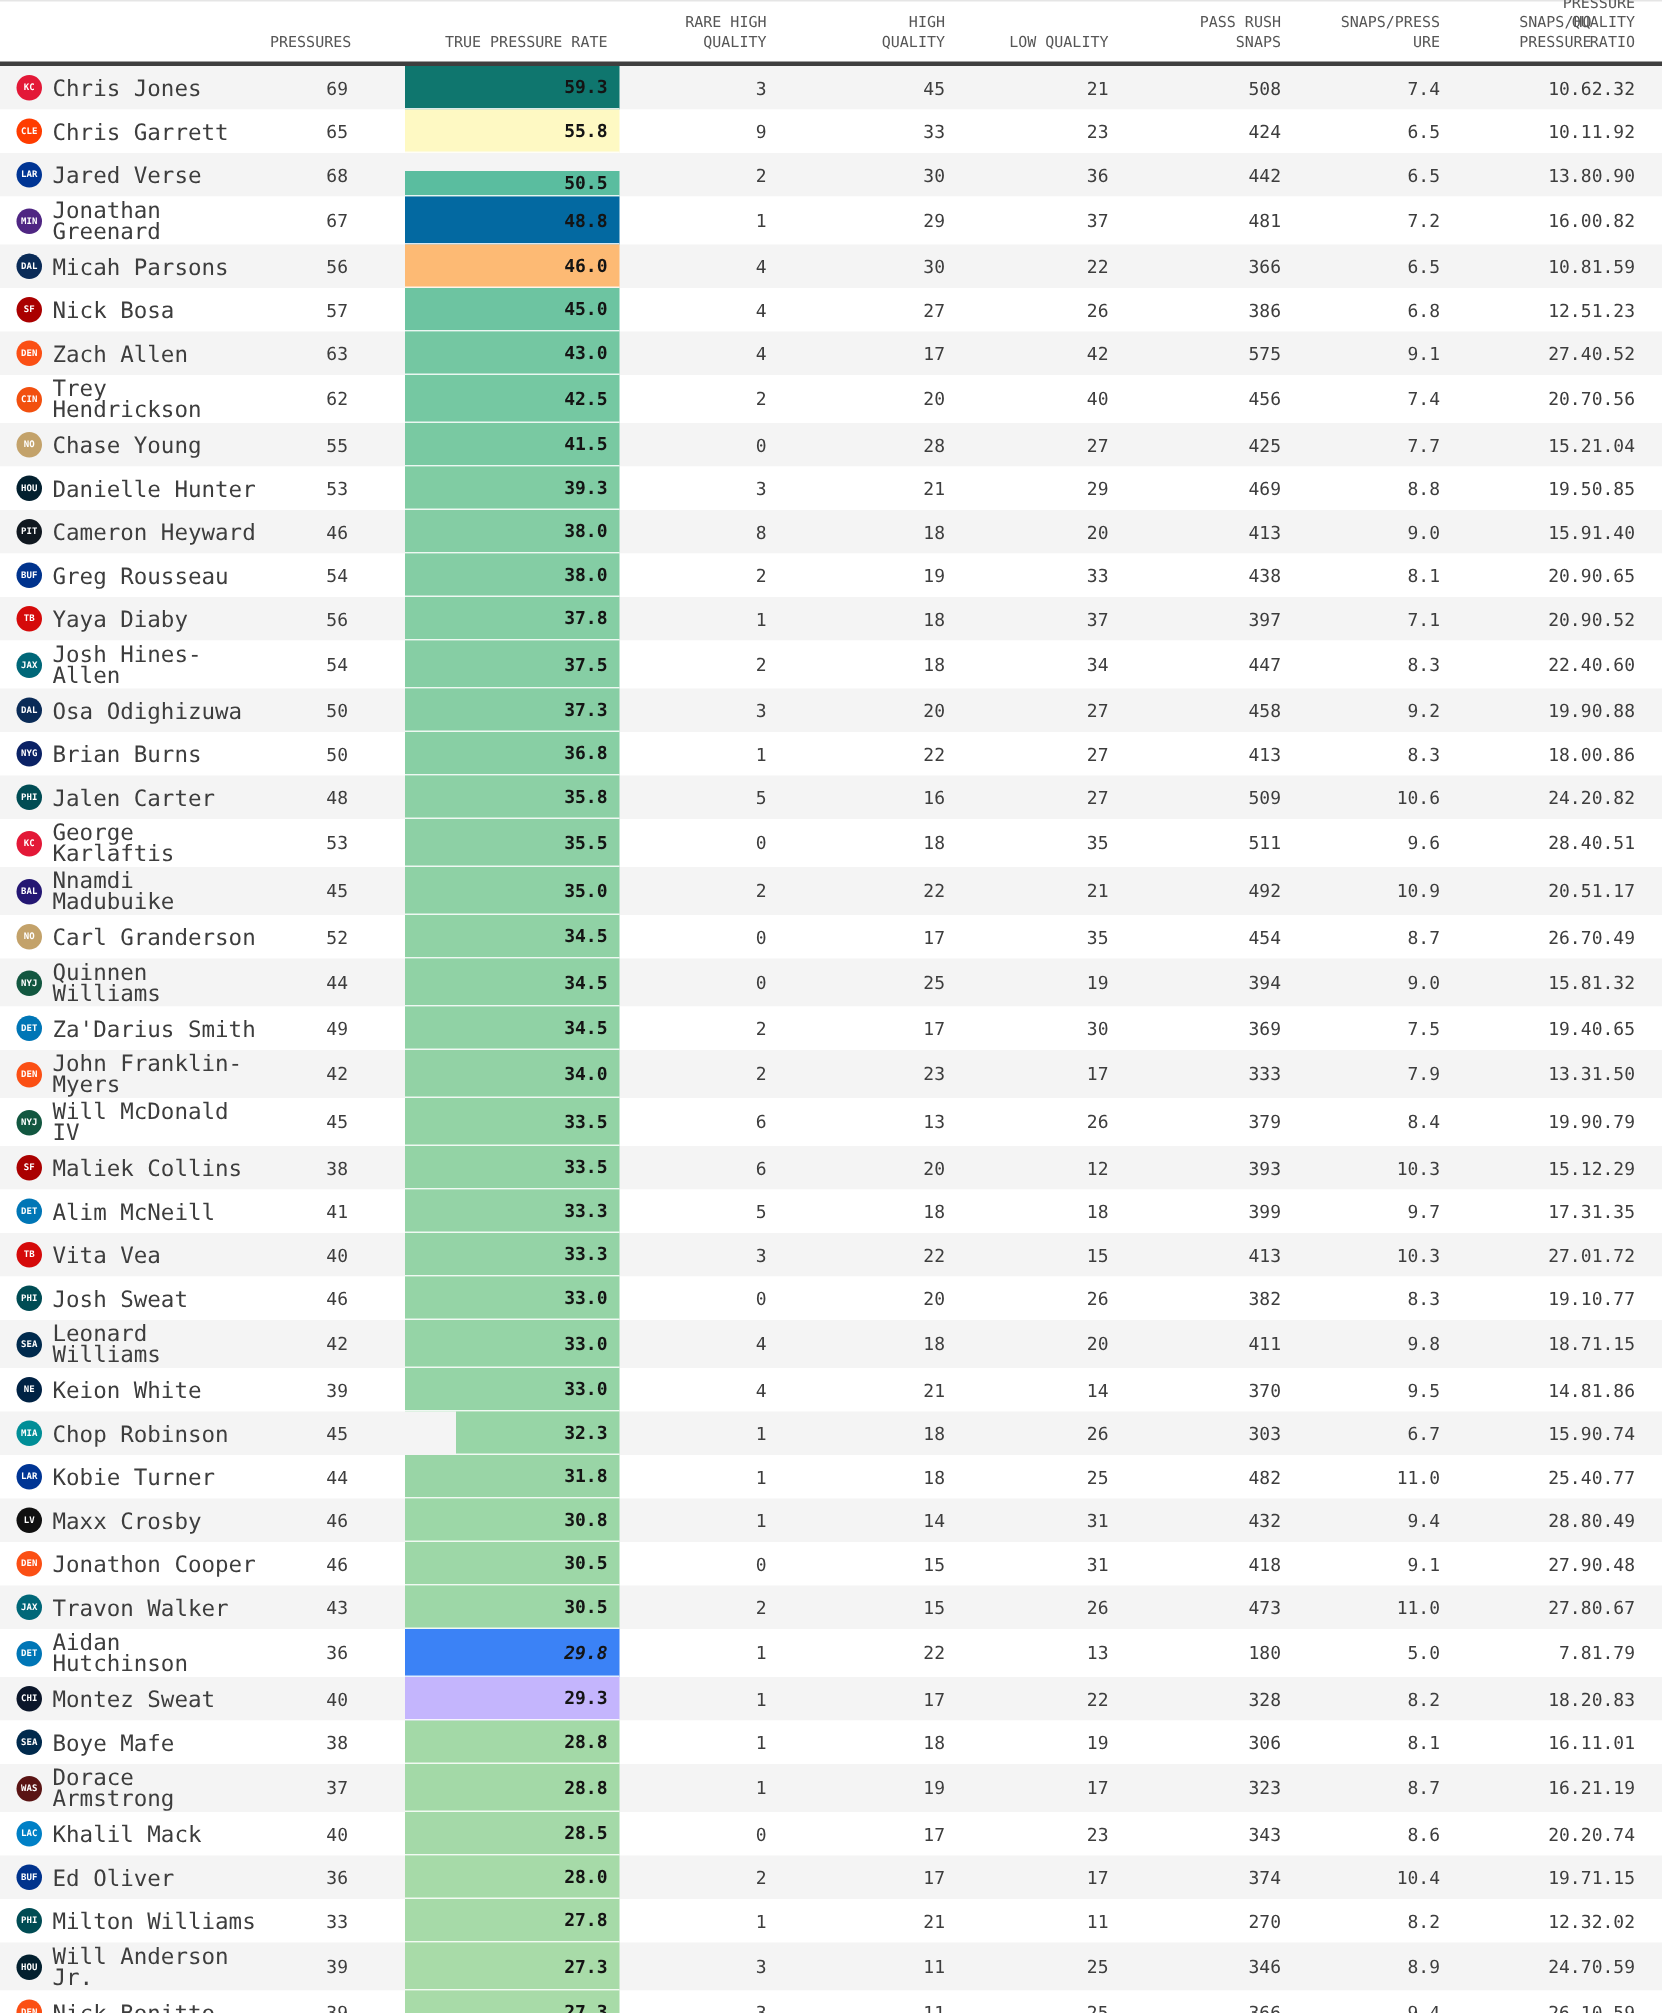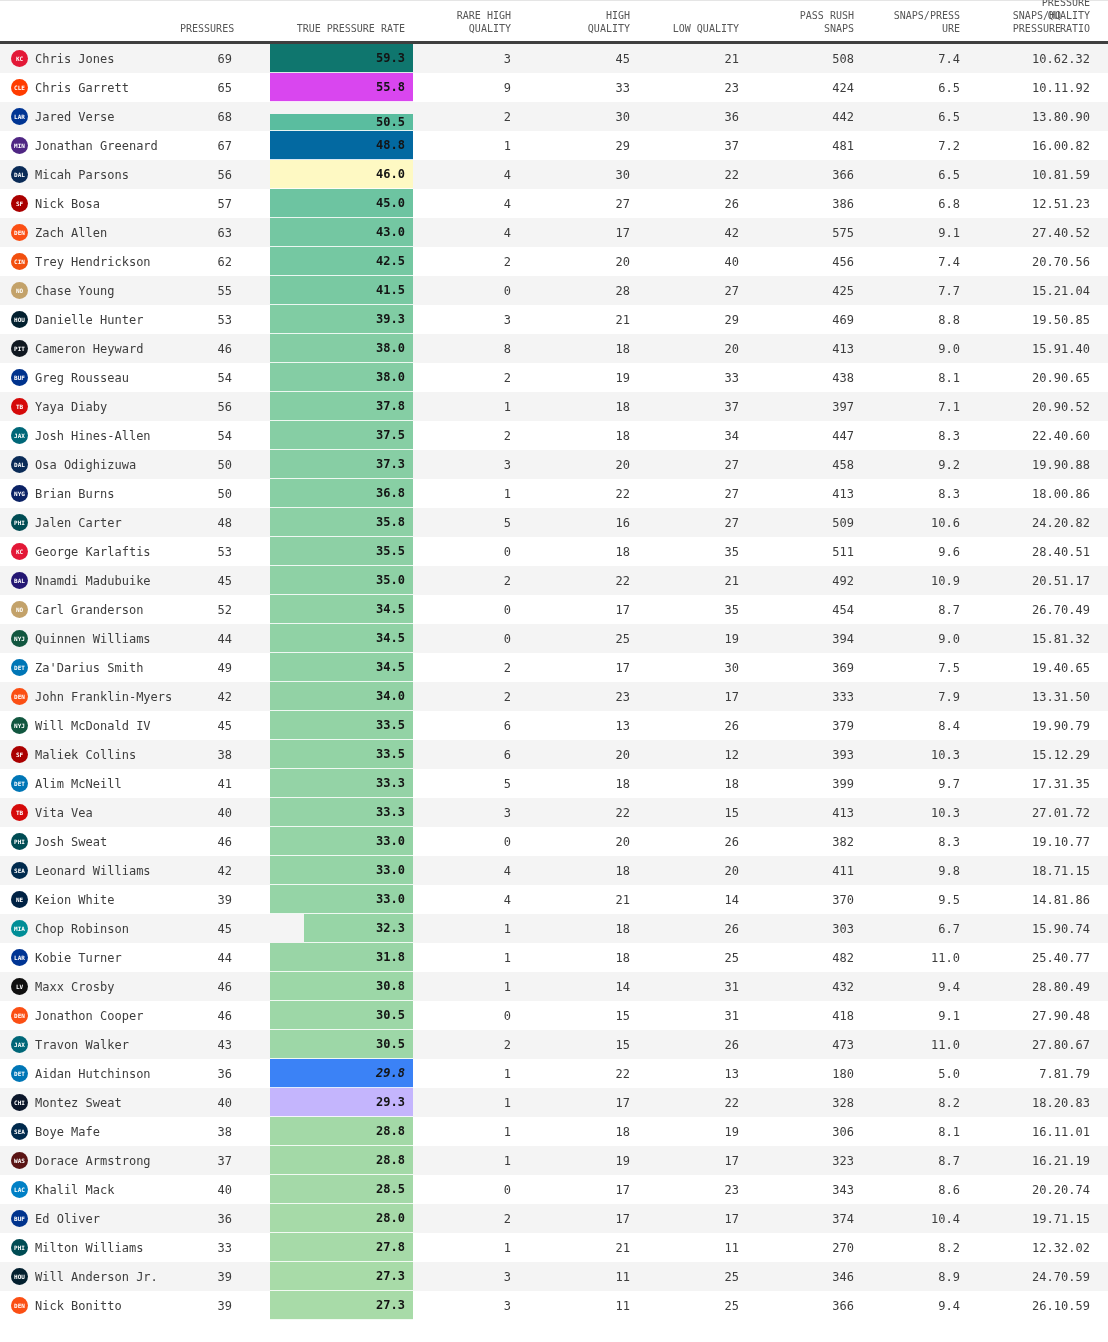--- a/index.html
+++ b/index.html
@@ -65,21 +65,21 @@
   }
   .cell.pqr{padding-right:18px;}
   .logo{
     width:17px;height:17px;border-radius:50%;
     flex:0 0 17px;margin-right:7px;
     display:flex;align-items:center;justify-content:center;
     font-size:6px;font-weight:bold;color:#fff;
     letter-spacing:0;
   }
   .pname{
-    font-size:12px;line-height:14px;color:#3d3d3d;
+    font-size:15px;line-height:14px;color:#3d3d3d;
     overflow-wrap:break-word;min-width:0;
   }
 </style>
 </head>
 <body>
 
 <div class="table">
   <div class="header-row">
       <div class="hcell c1"></div>
       <div class="hcell c2">PRESSURES</div>
@@ -117,21 +117,21 @@
         <div class="cell">10.6</div>
         <div class="cell pqr">2.32</div>
       </div>
       <div class="row">
         <div class="cell player">
           <span class="logo" style="background: rgb(255, 60, 0);">CLE</span>
           <span class="pname">Chris Garrett</span>
         </div>
         <div class="cell pressures">65</div>
         <div class="cell"></div>
-        <div class="cell rate" style="background: #d946ef;">55.8</div>
+        <div class="cell rate" style="background: #fef9c3;">55.8</div>
         <div class="cell">9</div>
         <div class="cell">33</div>
         <div class="cell">23</div>
         <div class="cell">424</div>
         <div class="cell">6.5</div>
         <div class="cell">10.1</div>
         <div class="cell pqr">1.92</div>
       </div>
       <div class="row alt">
         <div class="cell player">
@@ -165,21 +165,21 @@
         <div class="cell">16.0</div>
         <div class="cell pqr">0.82</div>
       </div>
       <div class="row alt">
         <div class="cell player">
           <span class="logo" style="background: rgb(10, 43, 87);">DAL</span>
           <span class="pname">Micah Parsons</span>
         </div>
         <div class="cell pressures">56</div>
         <div class="cell"></div>
-        <div class="cell rate" style="background: #fef9c3;">46.0</div>
+        <div class="cell rate" style="background: #fdba74;">46.0</div>
         <div class="cell">4</div>
         <div class="cell">30</div>
         <div class="cell">22</div>
         <div class="cell">366</div>
         <div class="cell">6.5</div>
         <div class="cell">10.8</div>
         <div class="cell pqr">1.59</div>
       </div>
       <div class="row">
         <div class="cell player">

